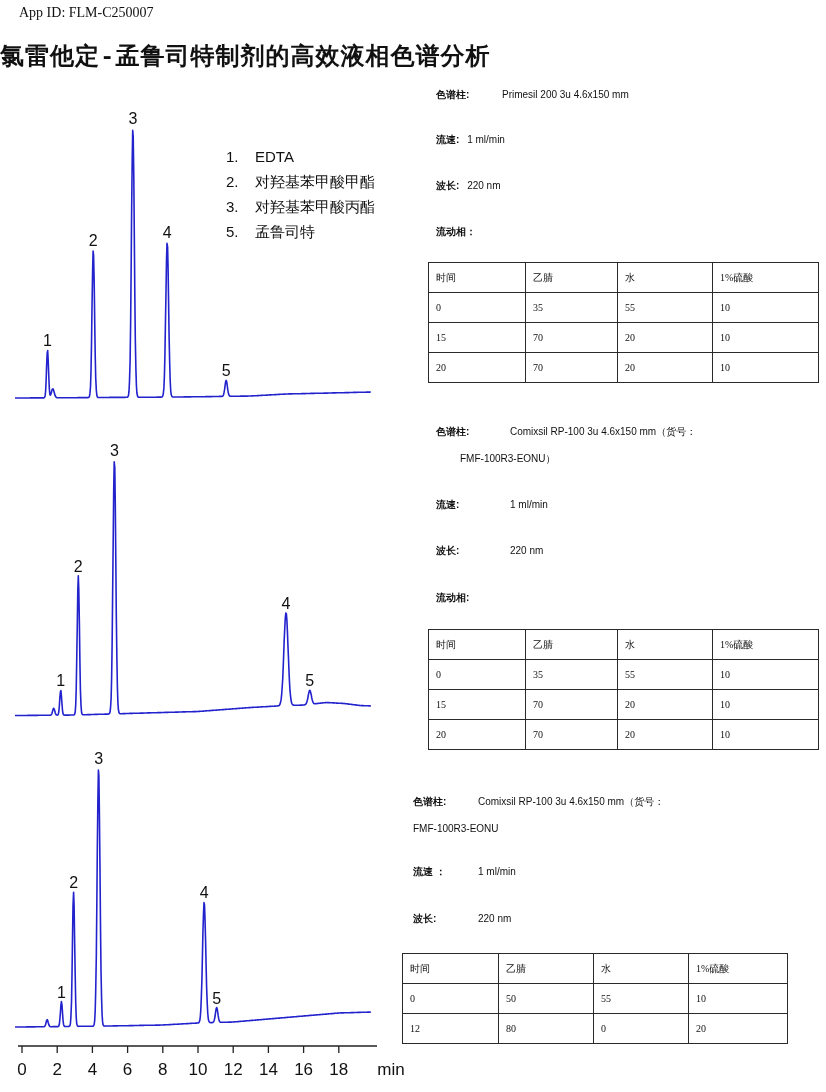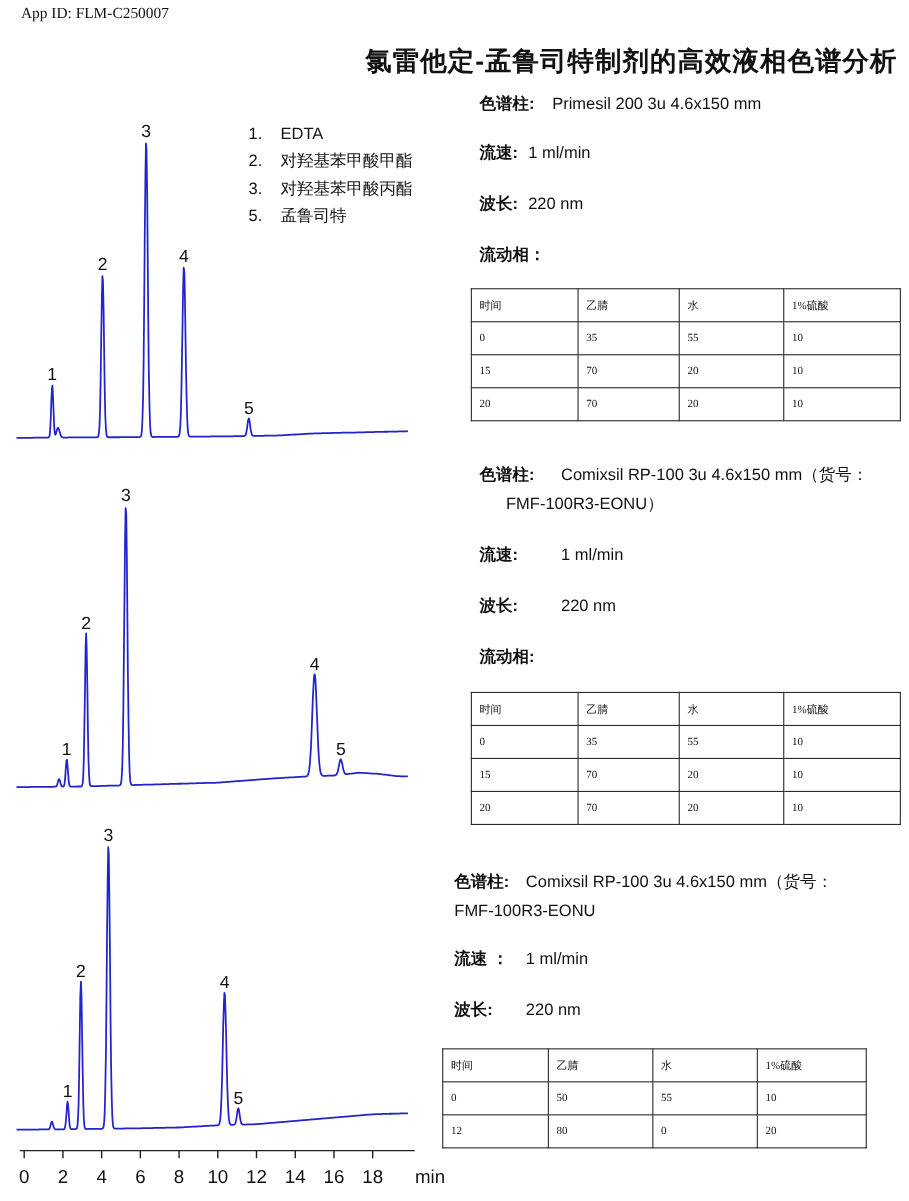--- a/index.html
+++ b/index.html
@@ -1,25 +1,25 @@
 <!DOCTYPE html>
 <html><head>
 <meta charset="utf-8">
 <style>
   html,body{margin:0;padding:0;background:#fff;}
   .page{position:relative;width:826px;height:1092px;background:#fff;overflow:hidden;
         font-family:"Liberation Sans",sans-serif;color:#111;}
   .appid{position:absolute;font-family:"Liberation Serif",serif;font-size:14px;}
-  .title{position:absolute;left:16px;top:40px;width:800px;text-align:right;
-         font-size:24px;font-weight:bold;letter-spacing:1px;}
+  .title{position:absolute;left:0;top:40px;width:800px;text-align:left;
+         font-size:24px;font-weight:bold;letter-spacing:1px;font-family:Liberation Mono, monospace;}
   .chart{position:absolute;left:0;}
-  .legend{position:absolute;left:226px;top:113px;font-size:15px;}
+  .legend{position:absolute;left:226px;top:148px;font-size:15px;}
   .lgrow{height:25px;line-height:18px;}
   .lgn{display:inline-block;width:29px;}
-  .line{position:absolute;font-size:15px;line-height:17px;white-space:nowrap;}
+  .line{position:absolute;font-size:10px;line-height:17px;white-space:nowrap;}
   .lbl{font-weight:bold;}
   .vabs{position:absolute;top:0;font-weight:normal;}
   .vin{margin-left:5px;}
   table.mp{position:absolute;border-collapse:collapse;table-layout:fixed;
            font-family:"Liberation Serif",serif;font-size:10px;color:#111;}
   table.mp td{border:1px solid #2a2a2a;height:29px;padding:0 2px 0 7px;overflow:hidden;}
 </style>
 </head>
 <body>
 

